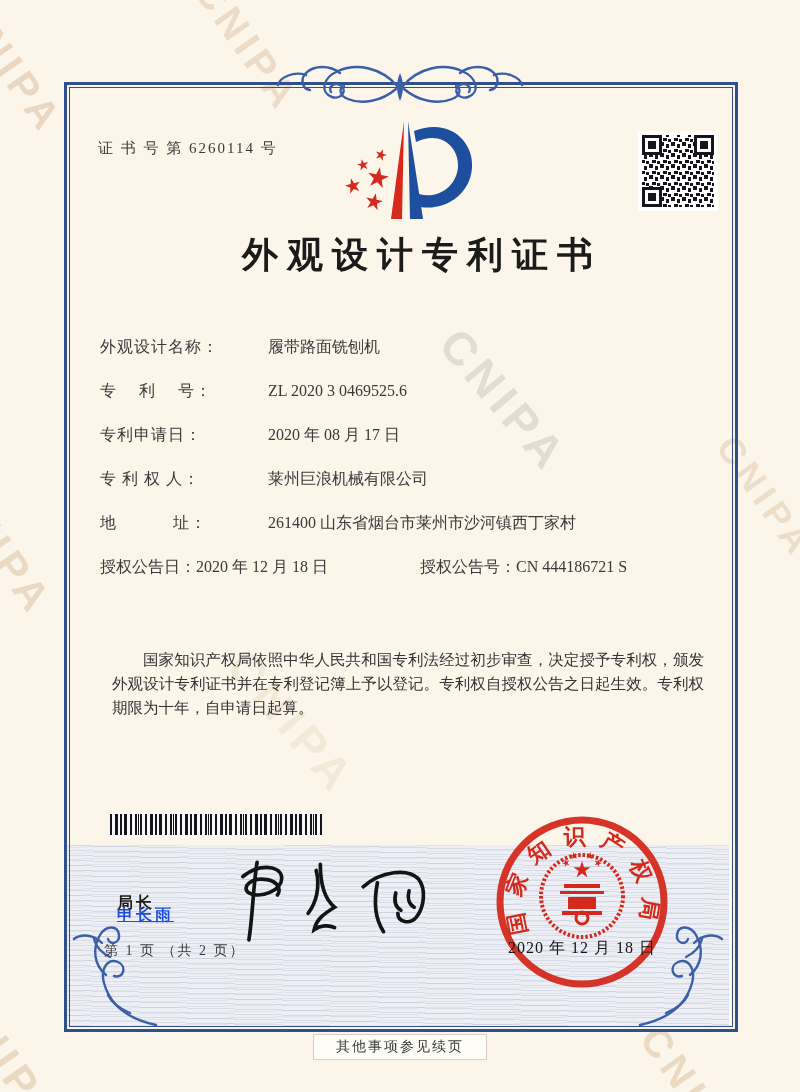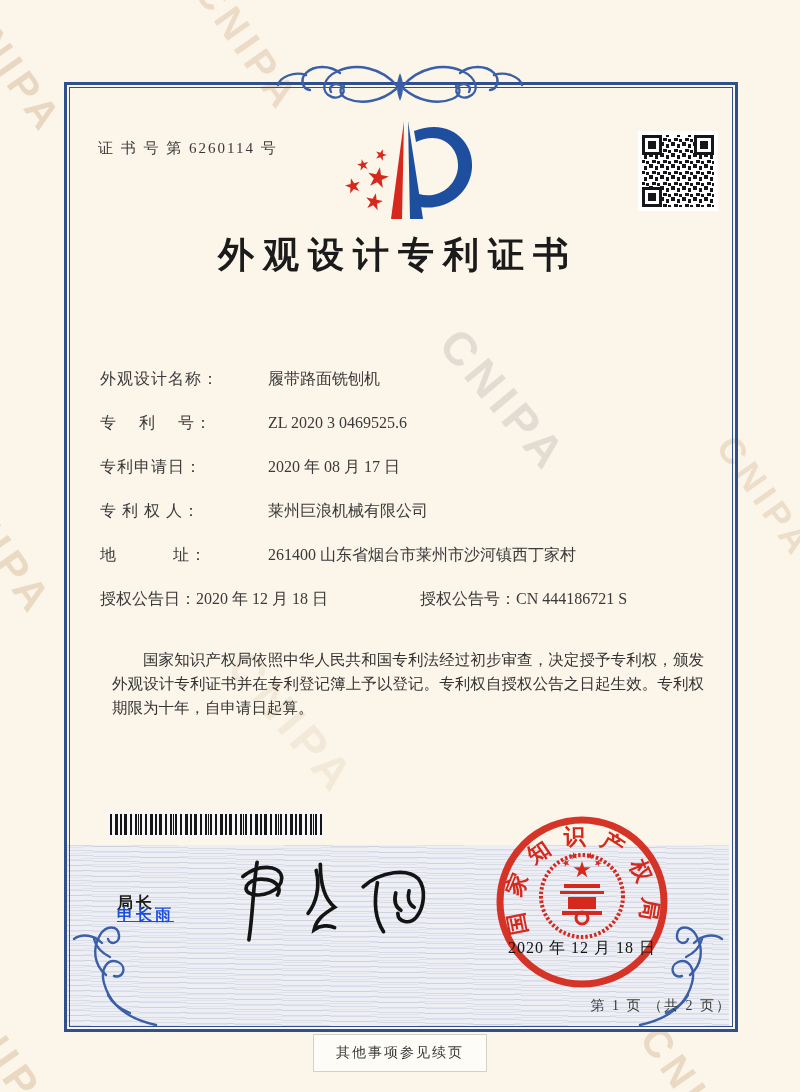--- a/index.html
+++ b/index.html
@@ -34,23 +34,23 @@
   .frame::after{content:'';position:absolute;inset:2px;border:1px solid #2f4f8d;}
   .orn-top{position:absolute;left:270px;top:57px;width:260px;height:52px;}
   .orn-corner{position:absolute;width:95px;height:115px;}
   .orn-bl{left:66px;top:913px;}
   .orn-br{left:635px;top:913px;transform:scaleX(-1);}
   
   .cert-no{position:absolute;left:98px;top:139px;font-size:15px;letter-spacing:2px;color:#3a3a3a;}
   .logo{position:absolute;left:330px;top:115px;width:152px;height:110px;}
   .qr{position:absolute;left:638px;top:131px;width:80px;height:80px;}
   .title{position:absolute;left:64px;top:231px;width:668px;text-align:center;
-    font-size:36px;font-weight:700;letter-spacing:9px;color:#1b1b1b;}
-  
-  .fields{position:absolute;left:100px;top:333px;width:616px;font-size:16px;color:#3a3a3a;margin-top:32px;}
+    font-size:36px;font-weight:700;letter-spacing:9px;color:#1b1b1b;padding-left:24px;}
+  
+  .fields{position:absolute;left:100px;top:333px;width:616px;font-size:16px;color:#3a3a3a;}
   .frow{height:27px;line-height:27px;margin-bottom:17px;white-space:nowrap;}
   .flabel{display:inline-block;width:168px;letter-spacing:1px;}
   .grant{display:flex;}
   .grant .cell-l{width:320px;}
   
   .paras{position:absolute;left:100px;top:636px;width:616px;font-size:15.5px;
     line-height:24px;text-align:justify;color:#333;}
   .paras p{margin:12px;text-indent:2em;}
   
   .barcode{position:absolute;left:110px;top:814px;width:212px;height:21px;
@@ -64,24 +64,24 @@
     font-size:16px;font-weight:600;letter-spacing:3px;color:#1c1c1c;margin-top:24px;}
   .sign-name{position:absolute;left:117px;top:905px;font-family:"Liberation Sans","DejaVu Sans",sans-serif;
     font-size:16px;font-weight:600;letter-spacing:3px;color:#1d4ed8;text-decoration:underline;}
   .sig{position:absolute;left:222px;top:846px;width:215px;height:102px;}
   
   .seal{position:absolute;left:492px;top:812px;width:180px;height:180px;}
   .seal svg{position:absolute;left:0;top:0;}
   .seal-date{position:absolute;left:2px;top:126px;width:176px;text-align:center;
     font-size:16px;letter-spacing:1px;color:#151515;font-weight:500;}
   
-  .page-no{position:absolute;left:64px;top:997px;width:668px;text-align:right;
-    font-size:14px;letter-spacing:2px;color:#3a3a3a;}
+  .page-no{position:absolute;left:64px;top:942px;width:668px;text-align:left;
+    font-size:14px;letter-spacing:2px;color:#3a3a3a;padding-left:40px;}
   .note-box{position:absolute;left:50%;top:1034px;transform:translateX(-50%);
-    background:#fdfcf7;border:1px solid #d6d0c2;padding:9px 22px;
+    background:#fdfcf7;border:1px solid #d6d0c2;padding:3px 22px;
     font-size:14px;letter-spacing:2px;color:#3a3a3a;white-space:nowrap;}
   .orn-stroke{stroke:#3b5fa6;fill:none;stroke-width:2.4;stroke-linecap:round;}
 </style>
 </head>
 <body>
 
 <span class="wm wm1">CNIPA</span>
 <span class="wm wm2">CNIPA</span>
 <span class="wm wm3">CNIPA</span>
 <span class="wm wm4">CNIPA</span>

